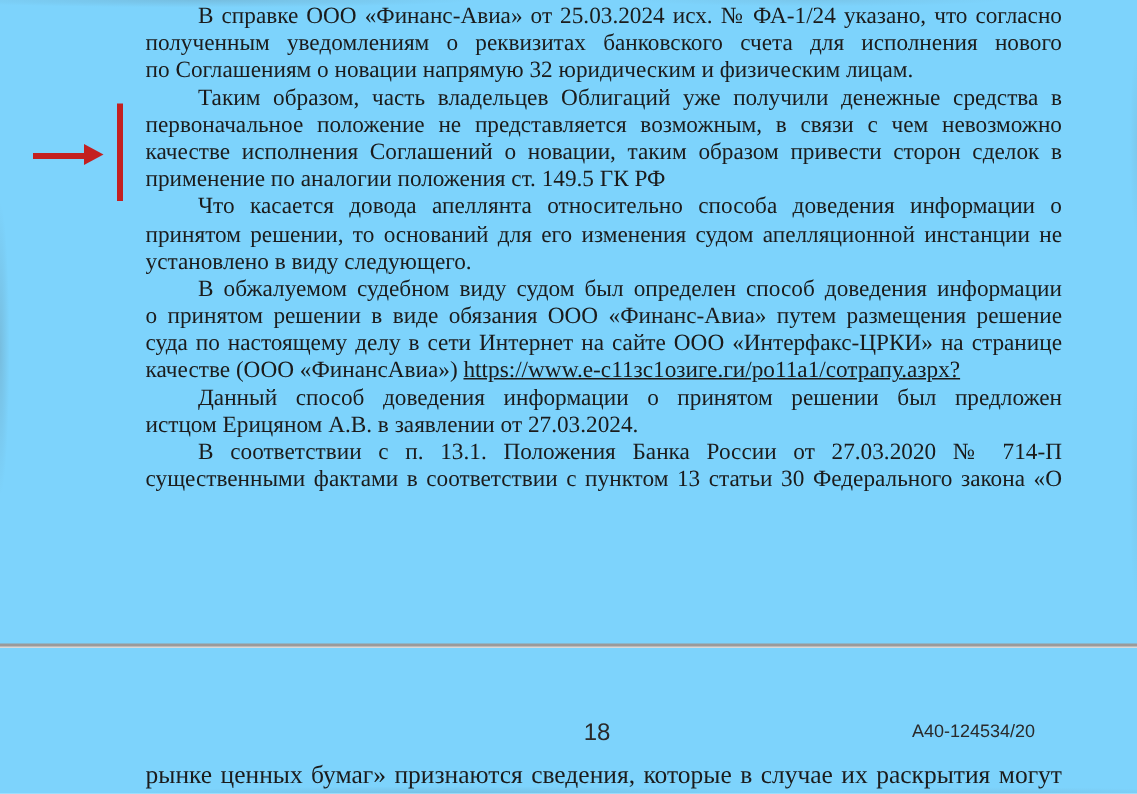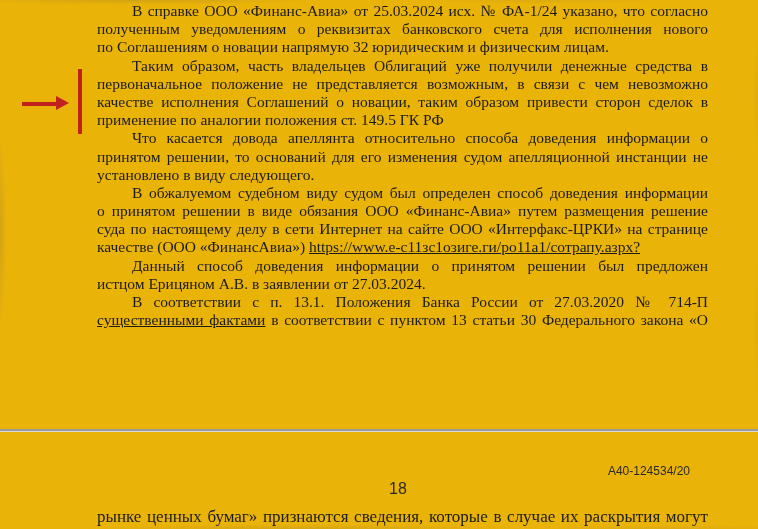--- a/index.html
+++ b/index.html
@@ -3,21 +3,21 @@
 <meta charset="utf-8">
 <style>
   * { margin: 0; padding: 0; box-sizing: border-box; }
   html, body { width: 758px; height: 529px; }
   body { font-family: "Liberation Serif", serif; }
 
   .page {
     position: relative;
     width: 758px;
     height: 529px;
-    background: #eab308;
+    background: #7dd3fc;
     overflow: hidden;
   }
 
   
   .scan-noise {
     position: absolute; inset: 0; pointer-events: none;
     background:
       radial-gradient(ellipse 260px 7px at 18% 0%,   rgba(80,80,80,.16), transparent 70%),
       radial-gradient(ellipse 180px 6px at 72% 0%,   rgba(90,90,90,.10), transparent 70%),
       radial-gradient(ellipse 9px 140px at 0% 44%,   rgba(90,90,90,.18), transparent 70%),
@@ -30,21 +30,21 @@
   .textblock {
     position: absolute;
     left: 97px; top: 2px; width: 611px;
     font-size: 15.5px;
     line-height: 18.2px;
     color: #1b1b1b;
   }
   .line { height: 18.2px; overflow: hidden; text-align: left; }
   .line.j { text-align: justify; text-align-last: justify; }
   .line.ind { text-indent: 35px; }
-  .ul { text-decoration: underline; }
+  .ul { }
   .doclink { text-decoration: underline; color: #1b1b1b; cursor: pointer; }
 
   
   .red-vline {
     position: absolute; left: 78px; top: 69px;
     width: 4px; height: 65px; background: #c32020;
   }
   .red-arrow { position: absolute; left: 22px; top: 96px; width: 47px; height: 15px; }
   .red-arrow .shaft {
     position: absolute; left: 0; top: 5.5px; width: 36px; height: 4.5px; background: #c32020;
@@ -64,21 +64,21 @@
     border-bottom: 1px solid #d9d9d9;
   }
 
   .footer-page-number {
     position: absolute; left: 375px; top: 480px; width: 46px;
     text-align: center;
     font-family: "Liberation Sans", sans-serif;
     font-size: 16px; color: #2a2a2a;
   }
   .footer-case-number {
-    position: absolute; left: 555px; top: 464px; width: 135px;
+    position: absolute; left: 555px; top: 480px; width: 135px;
     text-align: right;
     font-family: "Liberation Sans", sans-serif;
     font-size: 12px; color: #2a2a2a;
   }
 
   .nextpage-line {
     position: absolute; left: 97px; top: 508px; width: 611px;
     font-size: 17px; line-height: 18.2px; color: #1b1b1b;
     text-align: justify; text-align-last: justify;
     height: 21px; overflow: hidden;

